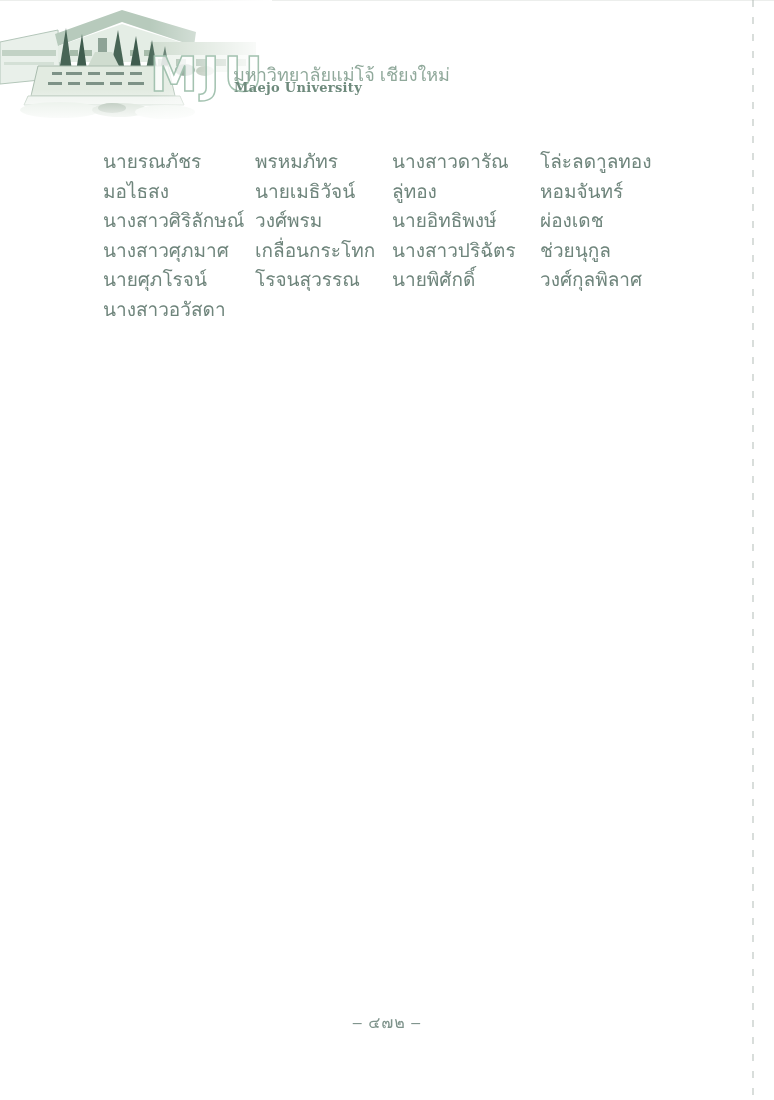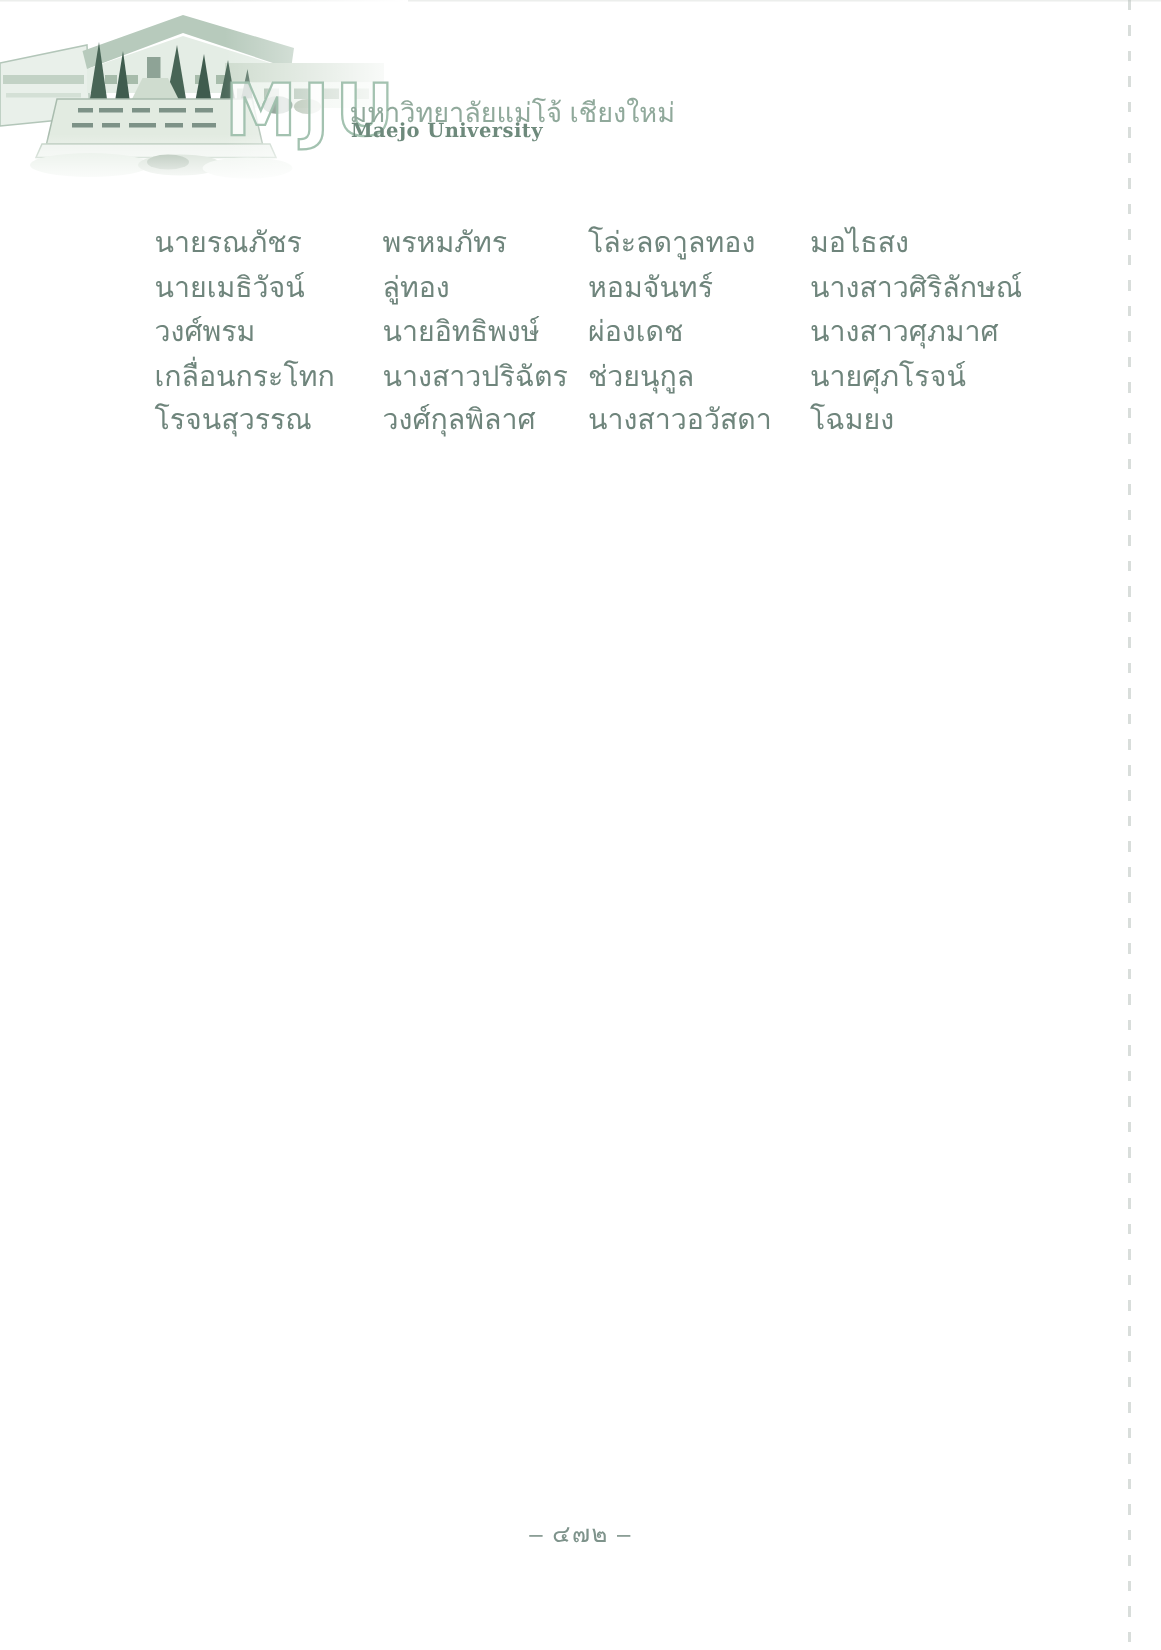--- a/index.html
+++ b/index.html
@@ -122,40 +122,41 @@
       <rect width="272" height="124" fill="url(#fadeB)"></rect>
     </svg>
     <div class="mju-logo">MJU</div>
     <div class="uni-thai">มหาวิทยาลัยแม่โจ้ เชียงใหม่</div>
     <div class="uni-en">Maejo University</div>
   </div>
 
   <div class="names">
     <span class="cell">นายรณภัชร</span>
     <span class="cell">พรหมภัทร</span>
+    <span class="cell">นางสาวดารัณ</span>
     <span class="cell">โล่ะลดาูลทอง</span>
 
     <span class="cell">มอไธสง</span>
     <span class="cell">นายเมธิวัจน์</span>
     <span class="cell">ลู่ทอง</span>
 
     <span class="cell">หอมจันทร์</span>
     <span class="cell">นางสาวศิริลักษณ์</span>
     <span class="cell">วงศ์พรม</span>
 
     <span class="cell">นายอิทธิพงษ์</span>
     <span class="cell">ผ่องเดช</span>
     <span class="cell">นางสาวศุภมาศ</span>
     <span class="cell">เกลื่อนกระโทก</span>
 
     <span class="cell">นางสาวปริฉัตร</span>
     <span class="cell">ช่วยนุกูล</span>
     <span class="cell">นายศุภโรจน์</span>
     <span class="cell">โรจนสุวรรณ</span>
 
+    <span class="cell">นายพิศักดิ์</span>
     <span class="cell">วงศ์กุลพิลาศ</span>
     <span class="cell">นางสาวอวัสดา</span>
-    <span class="cell">โฉมยง</span>
   </div>
 
   <div class="pageno">– ๔๗๒ –</div>
   <div class="deckle"></div>
 </div>
 
 </body></html>

